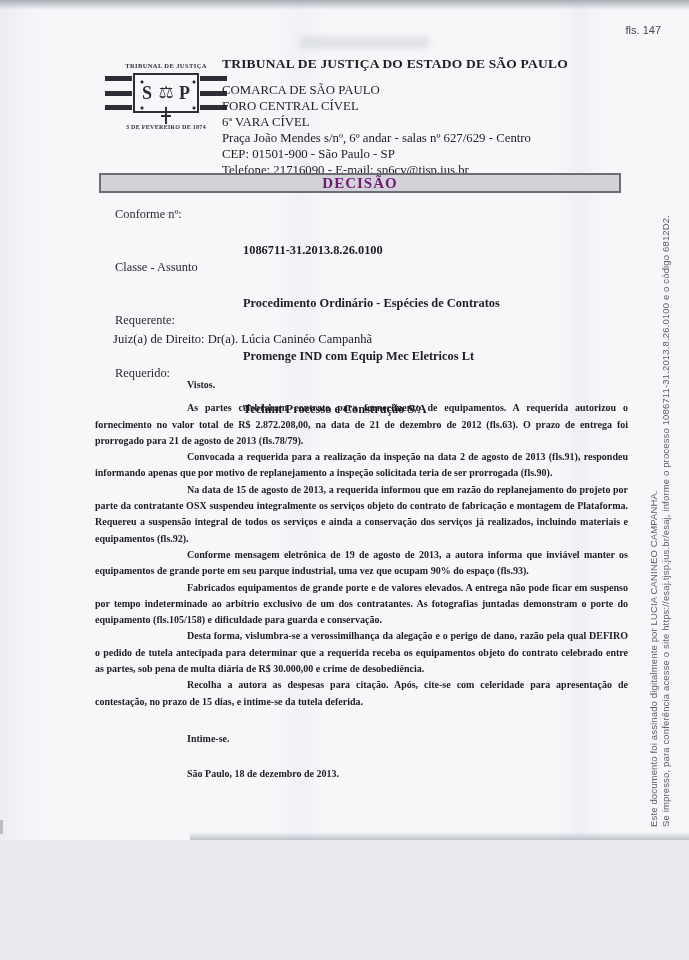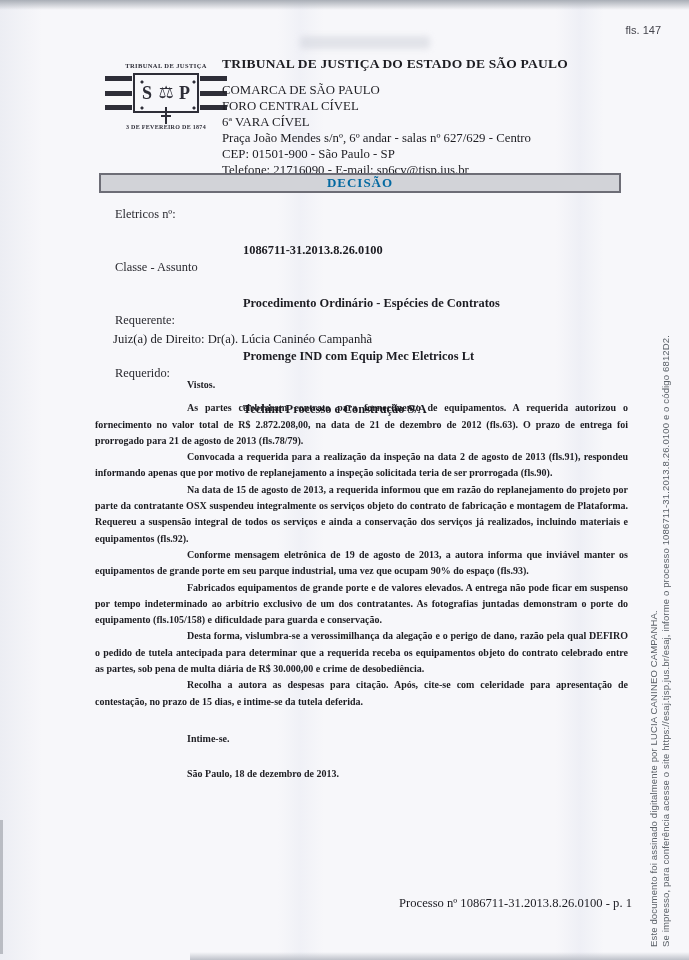--- a/index.html
+++ b/index.html
@@ -1,20 +1,20 @@
 <!DOCTYPE html>
 <html><head>
 <meta charset="utf-8">
 <style>
   * { margin:0; padding:0; box-sizing:border-box; }
   html,body { width:689px; height:960px; }
   body { font-family:"Liberation Serif", serif; background:#e9eaee; }
 
   .paper {
-    position:relative; width:689px; height:960px; overflow:hidden;
+    position:relative; width:689px; height:840px; overflow:hidden;
     background:
       linear-gradient(90deg, rgba(208,212,226,.28) 0px, rgba(255,255,255,0) 42px),
       linear-gradient(90deg, rgba(255,255,255,0) 278px, rgba(203,208,228,.16) 300px, rgba(255,255,255,0) 324px),
       linear-gradient(90deg, rgba(255,255,255,0) 556px, rgba(203,208,228,.20) 580px, rgba(255,255,255,0) 604px),
       #f7f7fa;
     color:#1d1d22;
   }
 
   
   .scan-top { position:absolute; top:0; left:0; right:0; height:10px;
@@ -49,21 +49,21 @@
   .cross-h { position:absolute; left:calc(50% - 5px); bottom:-6px; width:10px; height:2px; background:#2e2e38; }
   .logo-bottom { font-size:6px; font-weight:bold; text-align:center; letter-spacing:.3px; margin-top:9px; }
 
   .header-text { position:absolute; left:222px; top:56px; width:410px; }
   .header-title { font-size:13.5px; font-weight:bold; letter-spacing:.2px; margin-bottom:10px; }
   .header-line { font-size:12.8px; line-height:16px; }
 
   
   .decision-bar { position:absolute; left:99px; top:173px; width:522px; height:20px;
     background:#d2d3d8; border:2px solid #6d6d76; display:flex; align-items:center; justify-content:center; }
-  .decision-bar span { font-size:13px; font-weight:bold; letter-spacing:1px; color:#0369a1; }
+  .decision-bar span { font-size:15px; font-weight:bold; letter-spacing:1px; color:#701a75; }
 
   
   .process-info { position:absolute; left:115px; top:206px; width:500px; }
   .pi-row { display:flex; line-height:17px; font-size:12.4px; }
   .pi-label { width:128px; flex:0 0 128px; color:#2a2a30; }
   .pi-value { font-weight:bold; color:#1c1c22;margin-top:36px; }
 
   
   .judge-line { position:absolute; left:113px; top:332px; font-size:12.6px; }
   .judge-name { font-weight:normal; }
@@ -129,21 +129,21 @@
     <div class="header-line">CEP: 01501-900 - São Paulo - SP</div>
     <div class="header-line">Telefone: 21716090 - E-mail: sp6cv@tjsp.jus.br</div>
   </div>
 
   <div class="decision-bar">
     <span>DECISÃO</span>
   </div>
 
   <div class="process-info">
     <div class="pi-row">
-      <span class="pi-label">Eletricos nº:</span>
+      <span class="pi-label">Conforme nº:</span>
       <span class="pi-value">1086711-31.2013.8.26.0100</span>
     </div>
     <div class="pi-row">
       <span class="pi-label">Classe - Assunto</span>
       <span class="pi-value">Procedimento Ordinário - Espécies de Contratos</span>
     </div>
     <div class="pi-row">
       <span class="pi-label">Requerente:</span>
       <span class="pi-value">Promenge IND com Equip Mec Eletricos Lt</span>
     </div>

